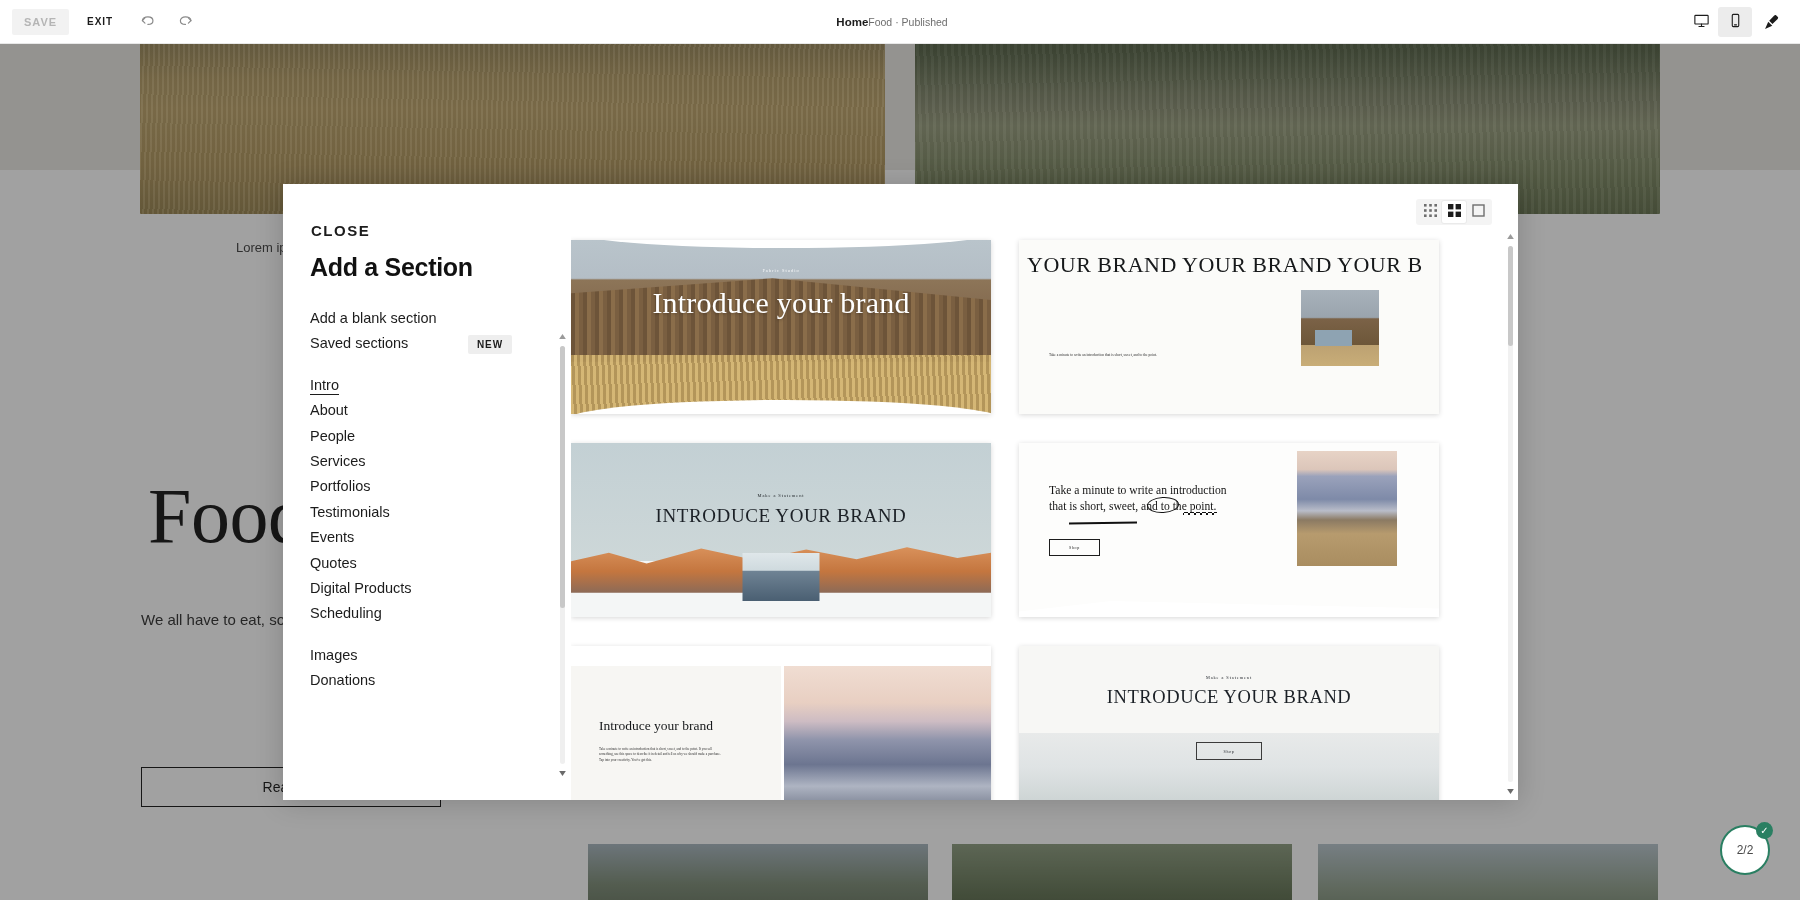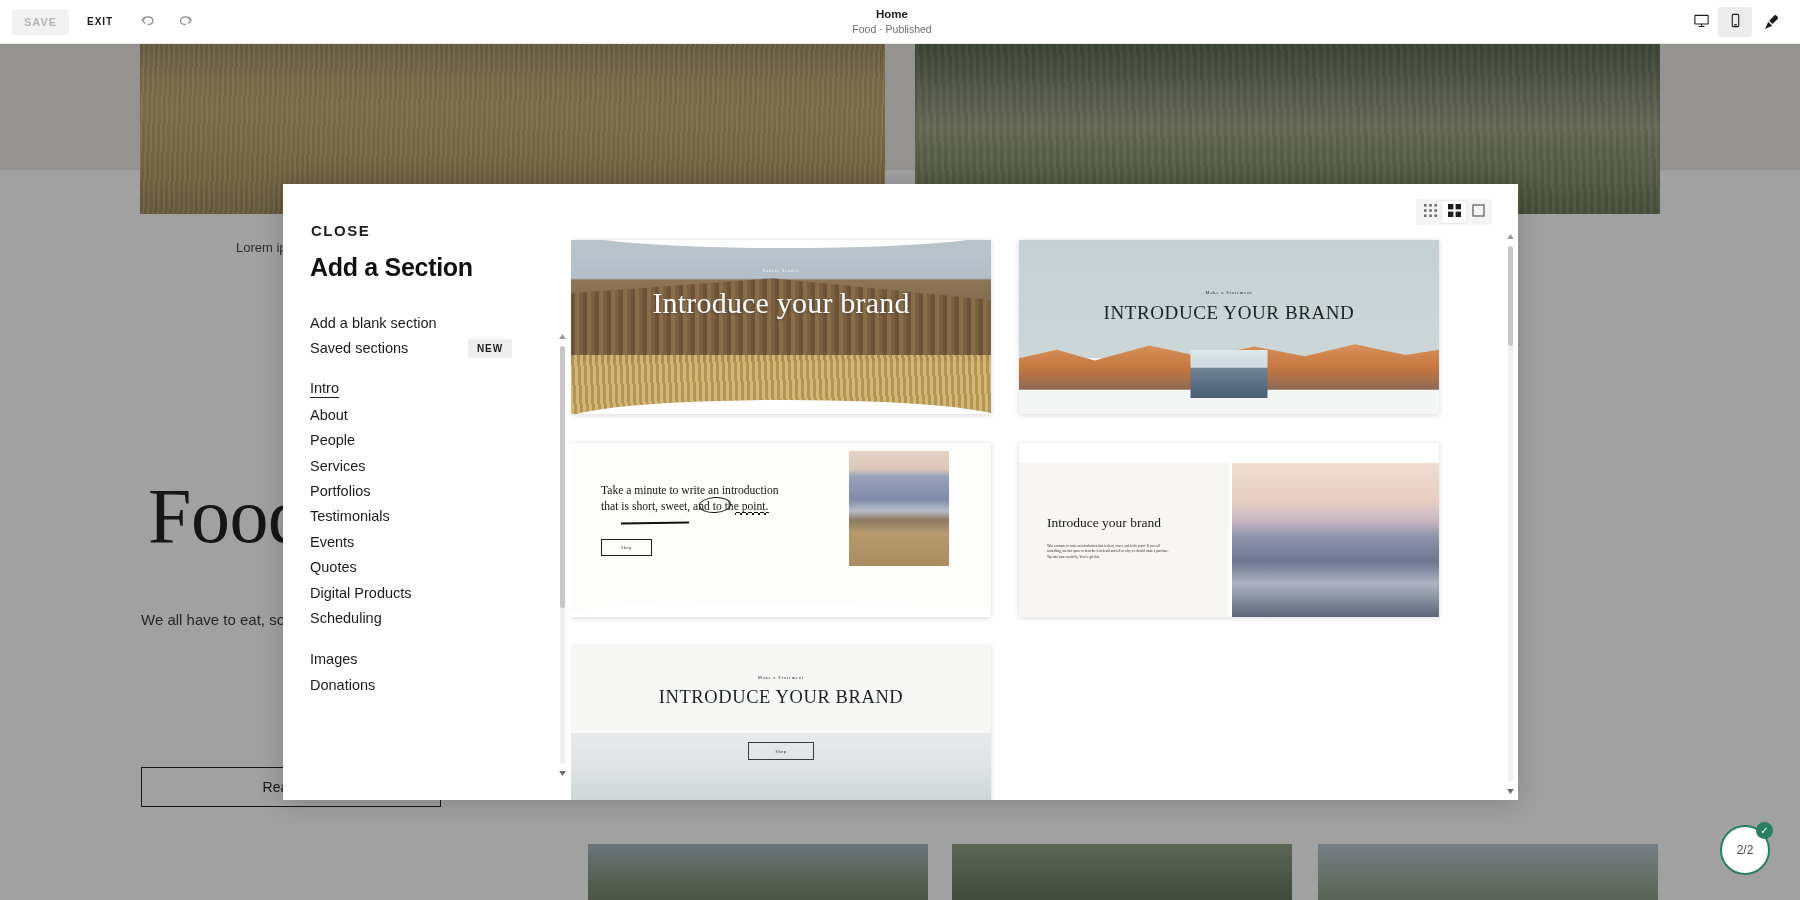--- a/index.html
+++ b/index.html
@@ -35,21 +35,21 @@
   .icon-btn {
     width: 34px; height: 34px;
     display: flex; align-items: center; justify-content: center;
     background: transparent; border: none; cursor: pointer;
   }
   .icon-btn svg { display: block; }
 
   .topbar-center {
     position: absolute; left: 0; right: 16px; top: 0;
     height: 44px;
-    display: flex; flex-direction: column;
+    display: flex; flex-direction: row;
     align-items: center; justify-content: center;
     pointer-events: none;
   }
   .page-title { font-size: 11.5px; font-weight: 700; color: #1c1c1c; line-height: 1.25; }
   .page-status { font-size: 10.5px; color: #6e6e6e; line-height: 1.3; margin-top: 1px; }
 
   .topbar-right {
     position: absolute; right: 12px; top: 0; height: 44px;
     display: flex; align-items: center; gap: 2px;
   }
@@ -173,21 +173,21 @@
     position: absolute; left: 27px; top: 69px;
     font-size: 25px; font-weight: 700; color: #111; letter-spacing: -0.3px;
   }
   .nav-scroll {
     position: absolute; left: 0; top: 112px;
     width: 288px; height: 504px;
     overflow: hidden;
   }
   .nav-list { padding: 14px 0 0 27px; }
   .nav-item {
-    display: flex; align-items: center;
+    display: flex; align-items: flex-start;
     height: 25.4px; margin-bottom: 0;
     font-size: 14.5px; color: #1c1c1c;
     cursor: pointer; position: relative;
   }
   .nav-item.spaced { margin-top: 16px; }
   .nav-item.active > .nav-label {
     border-bottom: 1.5px solid #1c1c1c; padding-bottom: 1px;
   }
   .badge-new {
     position: absolute; left: 158px;
@@ -657,20 +657,25 @@
       <div class="cards-grid">
 
         <div class="card">
           <div class="c1-photo"></div>
           <div class="c1-mask-top"></div>
           <div class="c1-eyebrow">Fabric Studio</div>
           <div class="c1-title">Introduce your brand</div>
           <div class="c1-mask"></div>
         </div>
 
+        <div class="card c2">
+          <div class="c2-marquee">YOUR BRAND  YOUR BRAND  YOUR B</div>
+          <div class="c2-body">Take a minute to write an introduction that is short, sweet, and to the point.</div>
+          <div class="c2-img"></div>
+        </div>
 
         <div class="card c3">
           <div class="c3-sky"></div>
           <div class="c3-mtn"></div>
           <div class="c3-base"></div>
           <div class="c3-eyebrow">Make a Statement</div>
           <div class="c3-title">INTRODUCE YOUR BRAND</div>
           <div class="c3-thumb"></div>
         </div>
 

